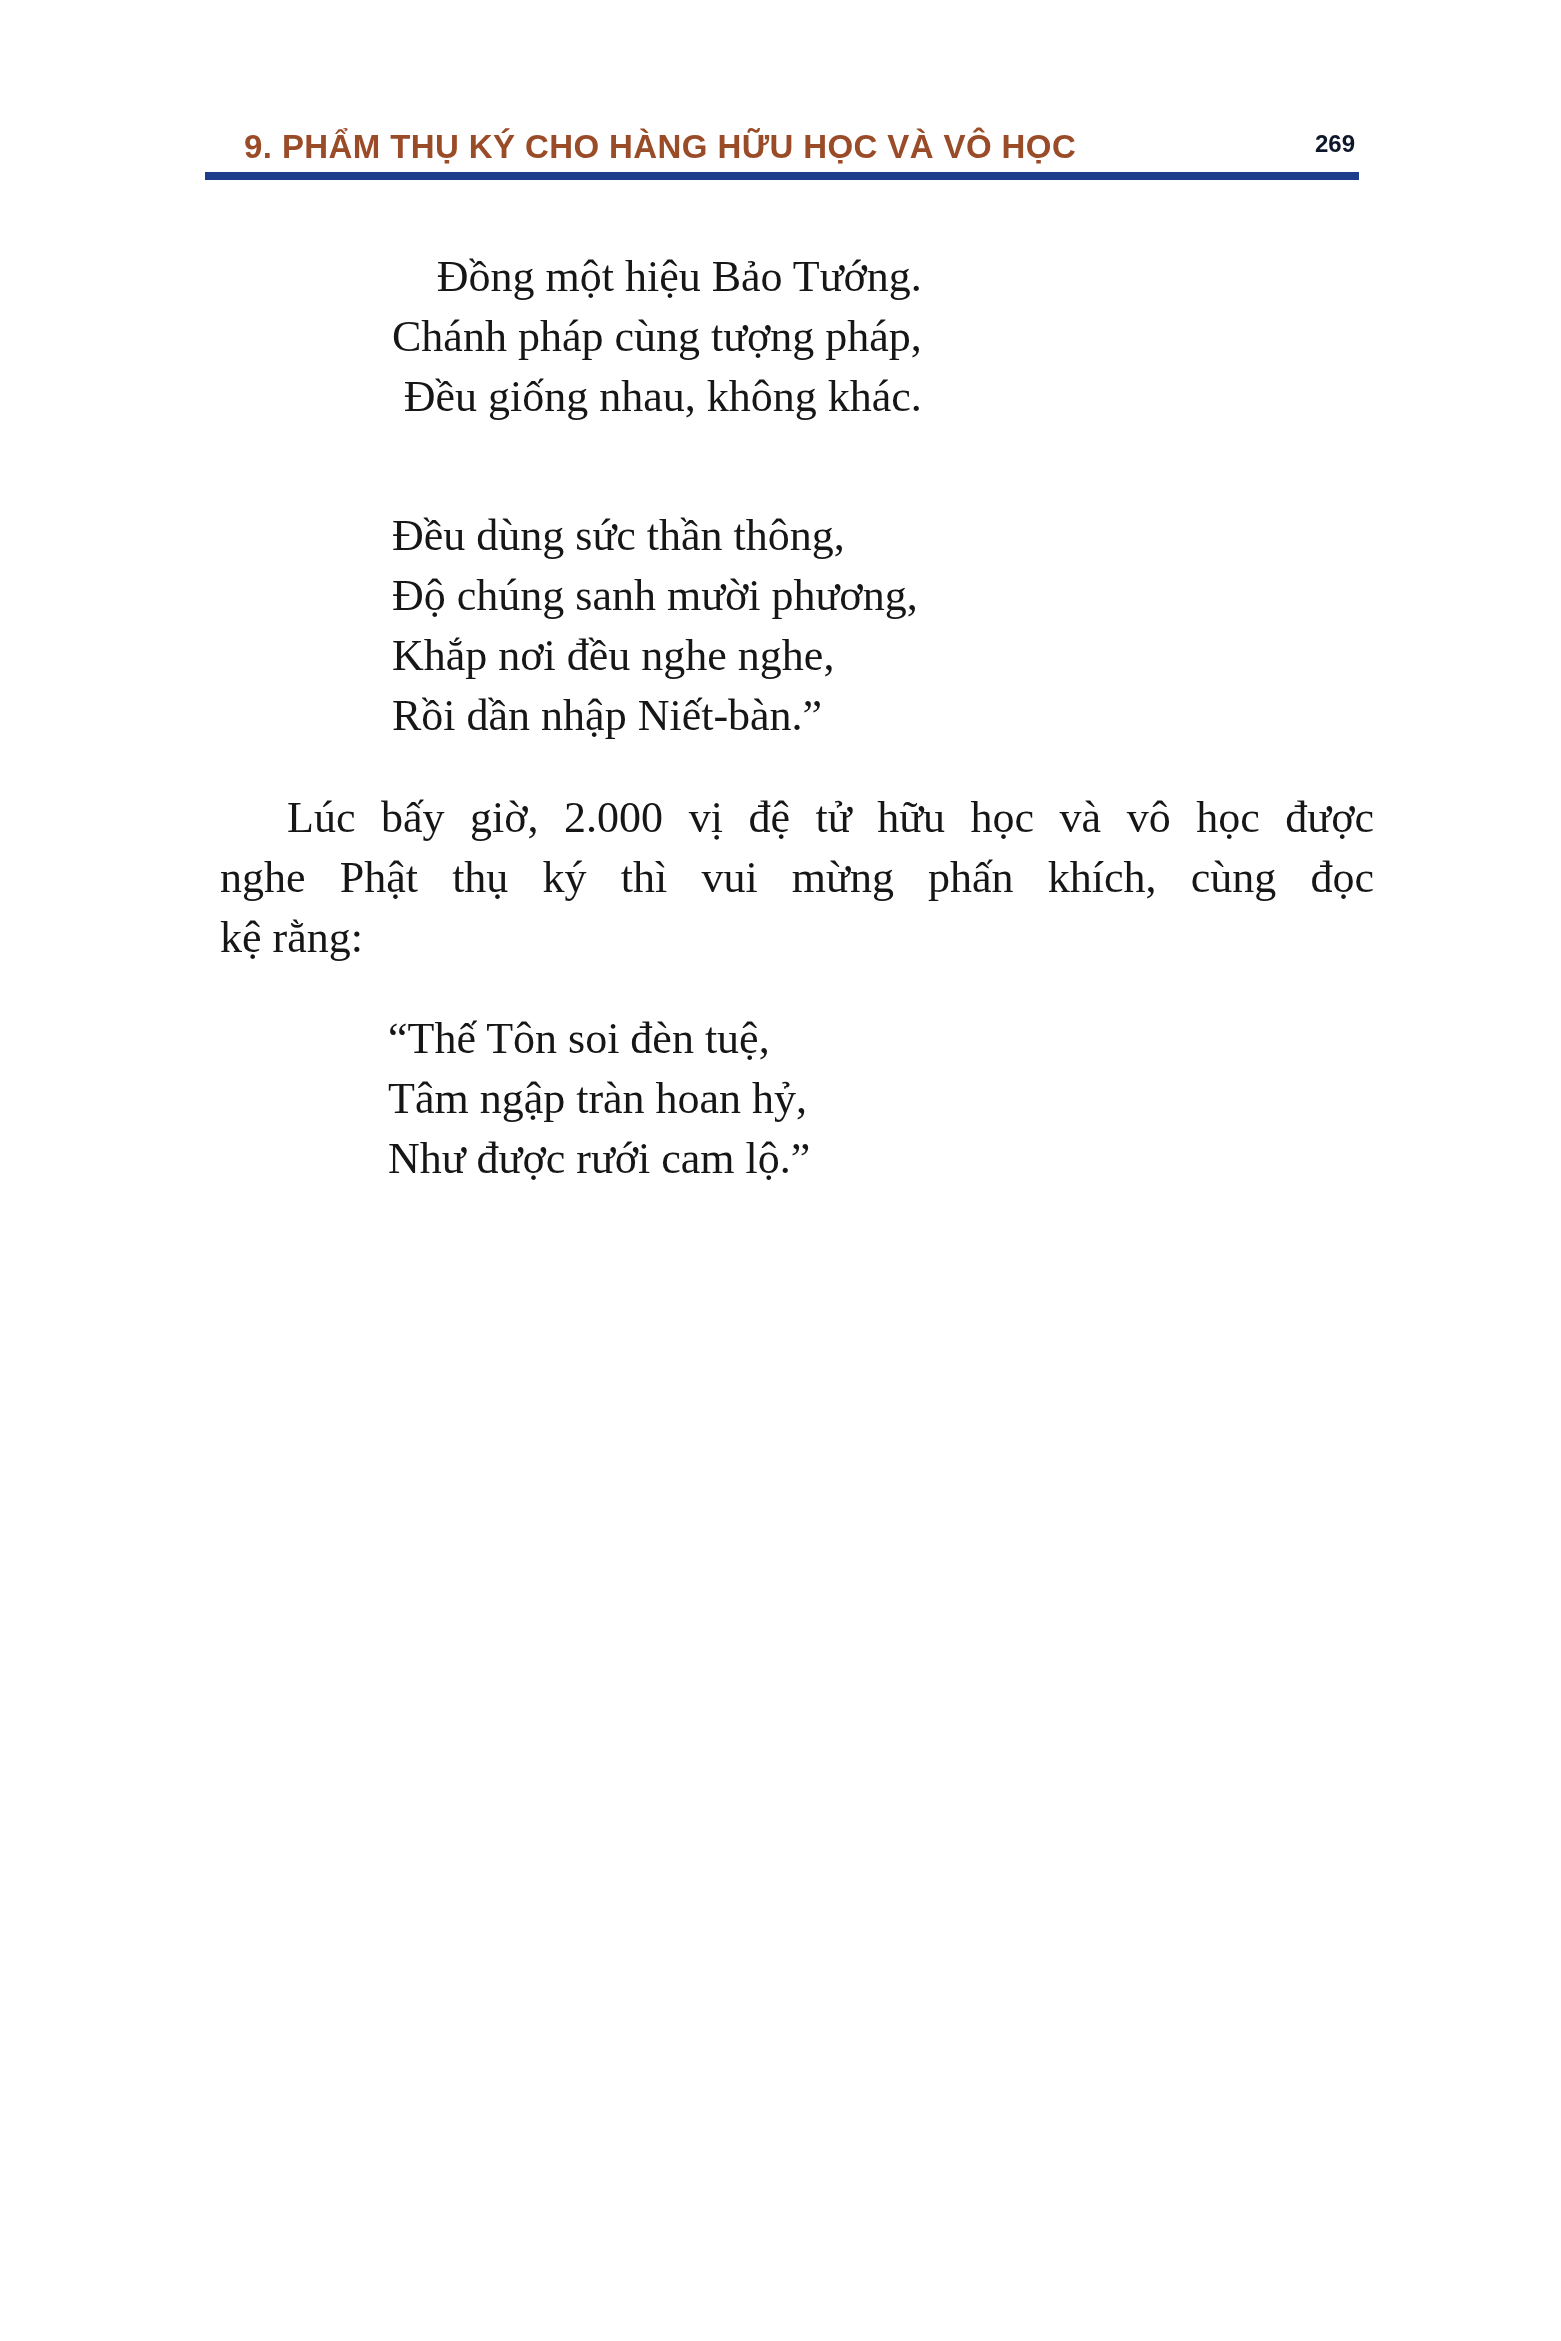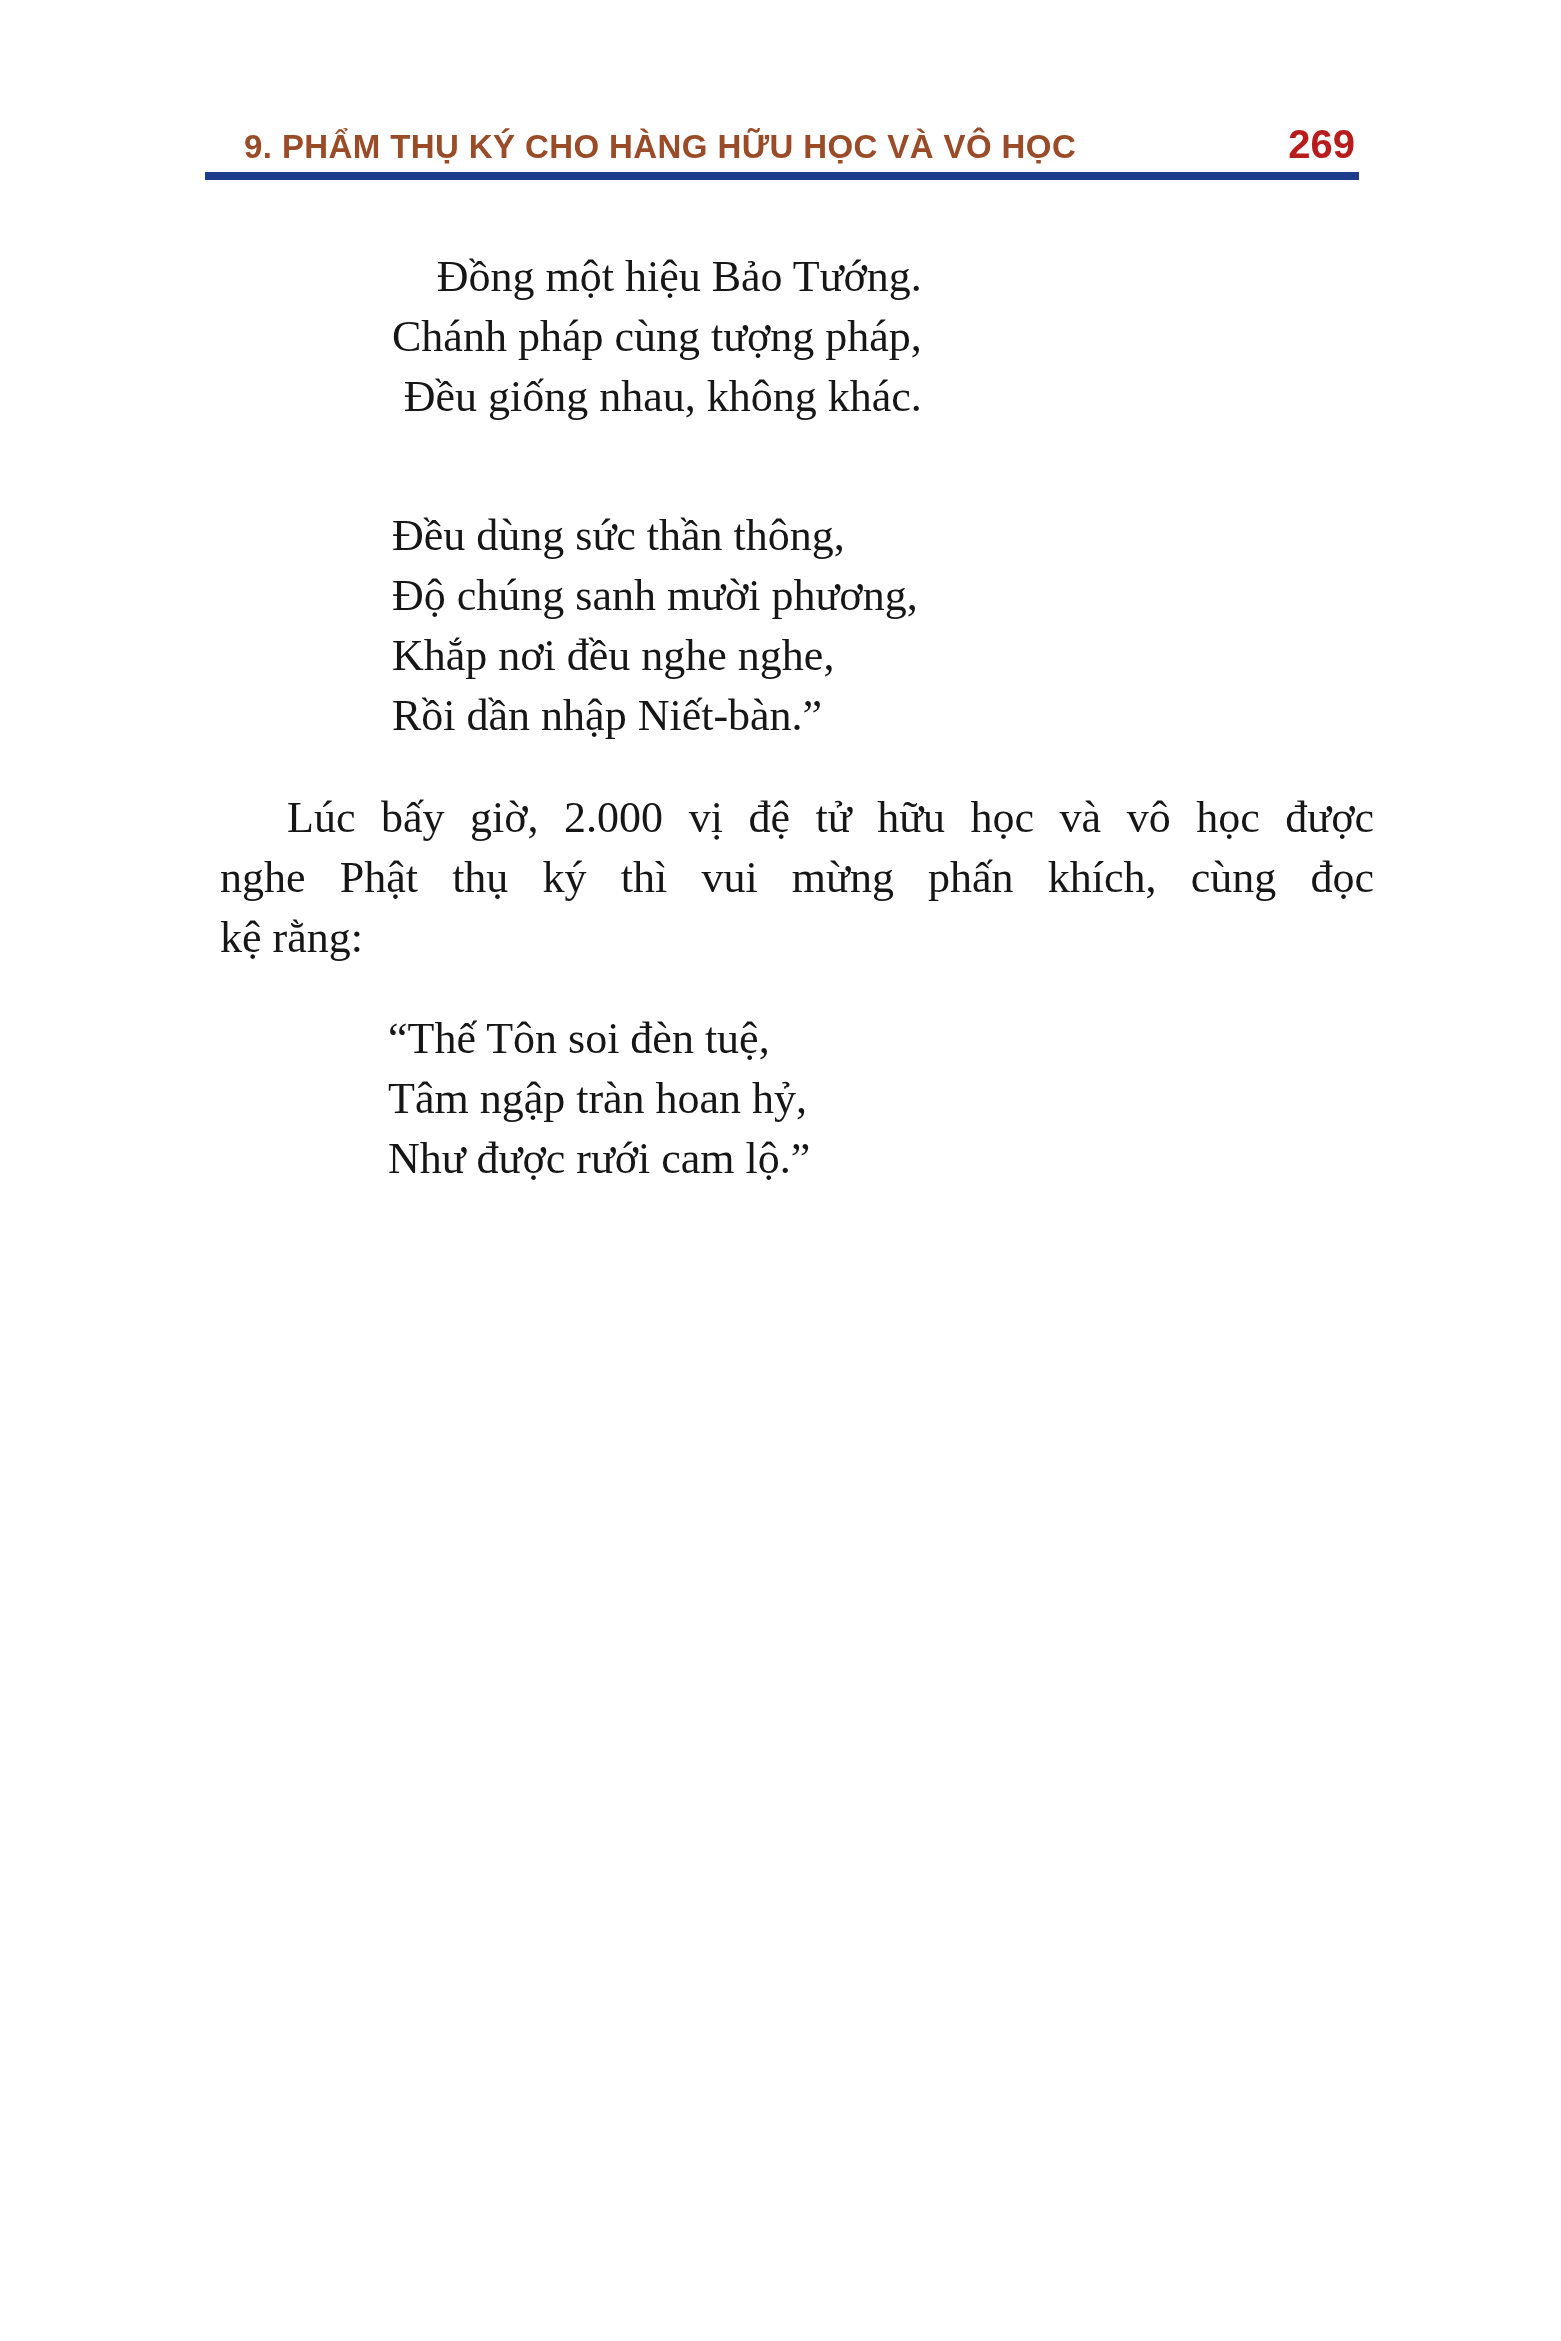--- a/index.html
+++ b/index.html
@@ -30,23 +30,23 @@
     color:var(--title-color);
     white-space:nowrap;
     margin-left:42px;
   }
   .page-number{
     position:absolute;
     top:126px;
     right:206px;
     font-family:"Liberation Sans","DejaVu Sans",sans-serif;
     font-weight:700;
-    font-size:40px;
+    font-size:24px;
     line-height:36px;
-    color:#b91c1c;
+    color:#0f172a;
   }
   .header-rule{
     position:absolute;
     left:205px;
     top:172px;
     width:1154px;
     height:7.8px;
     background:var(--rule-color);
   }
   

